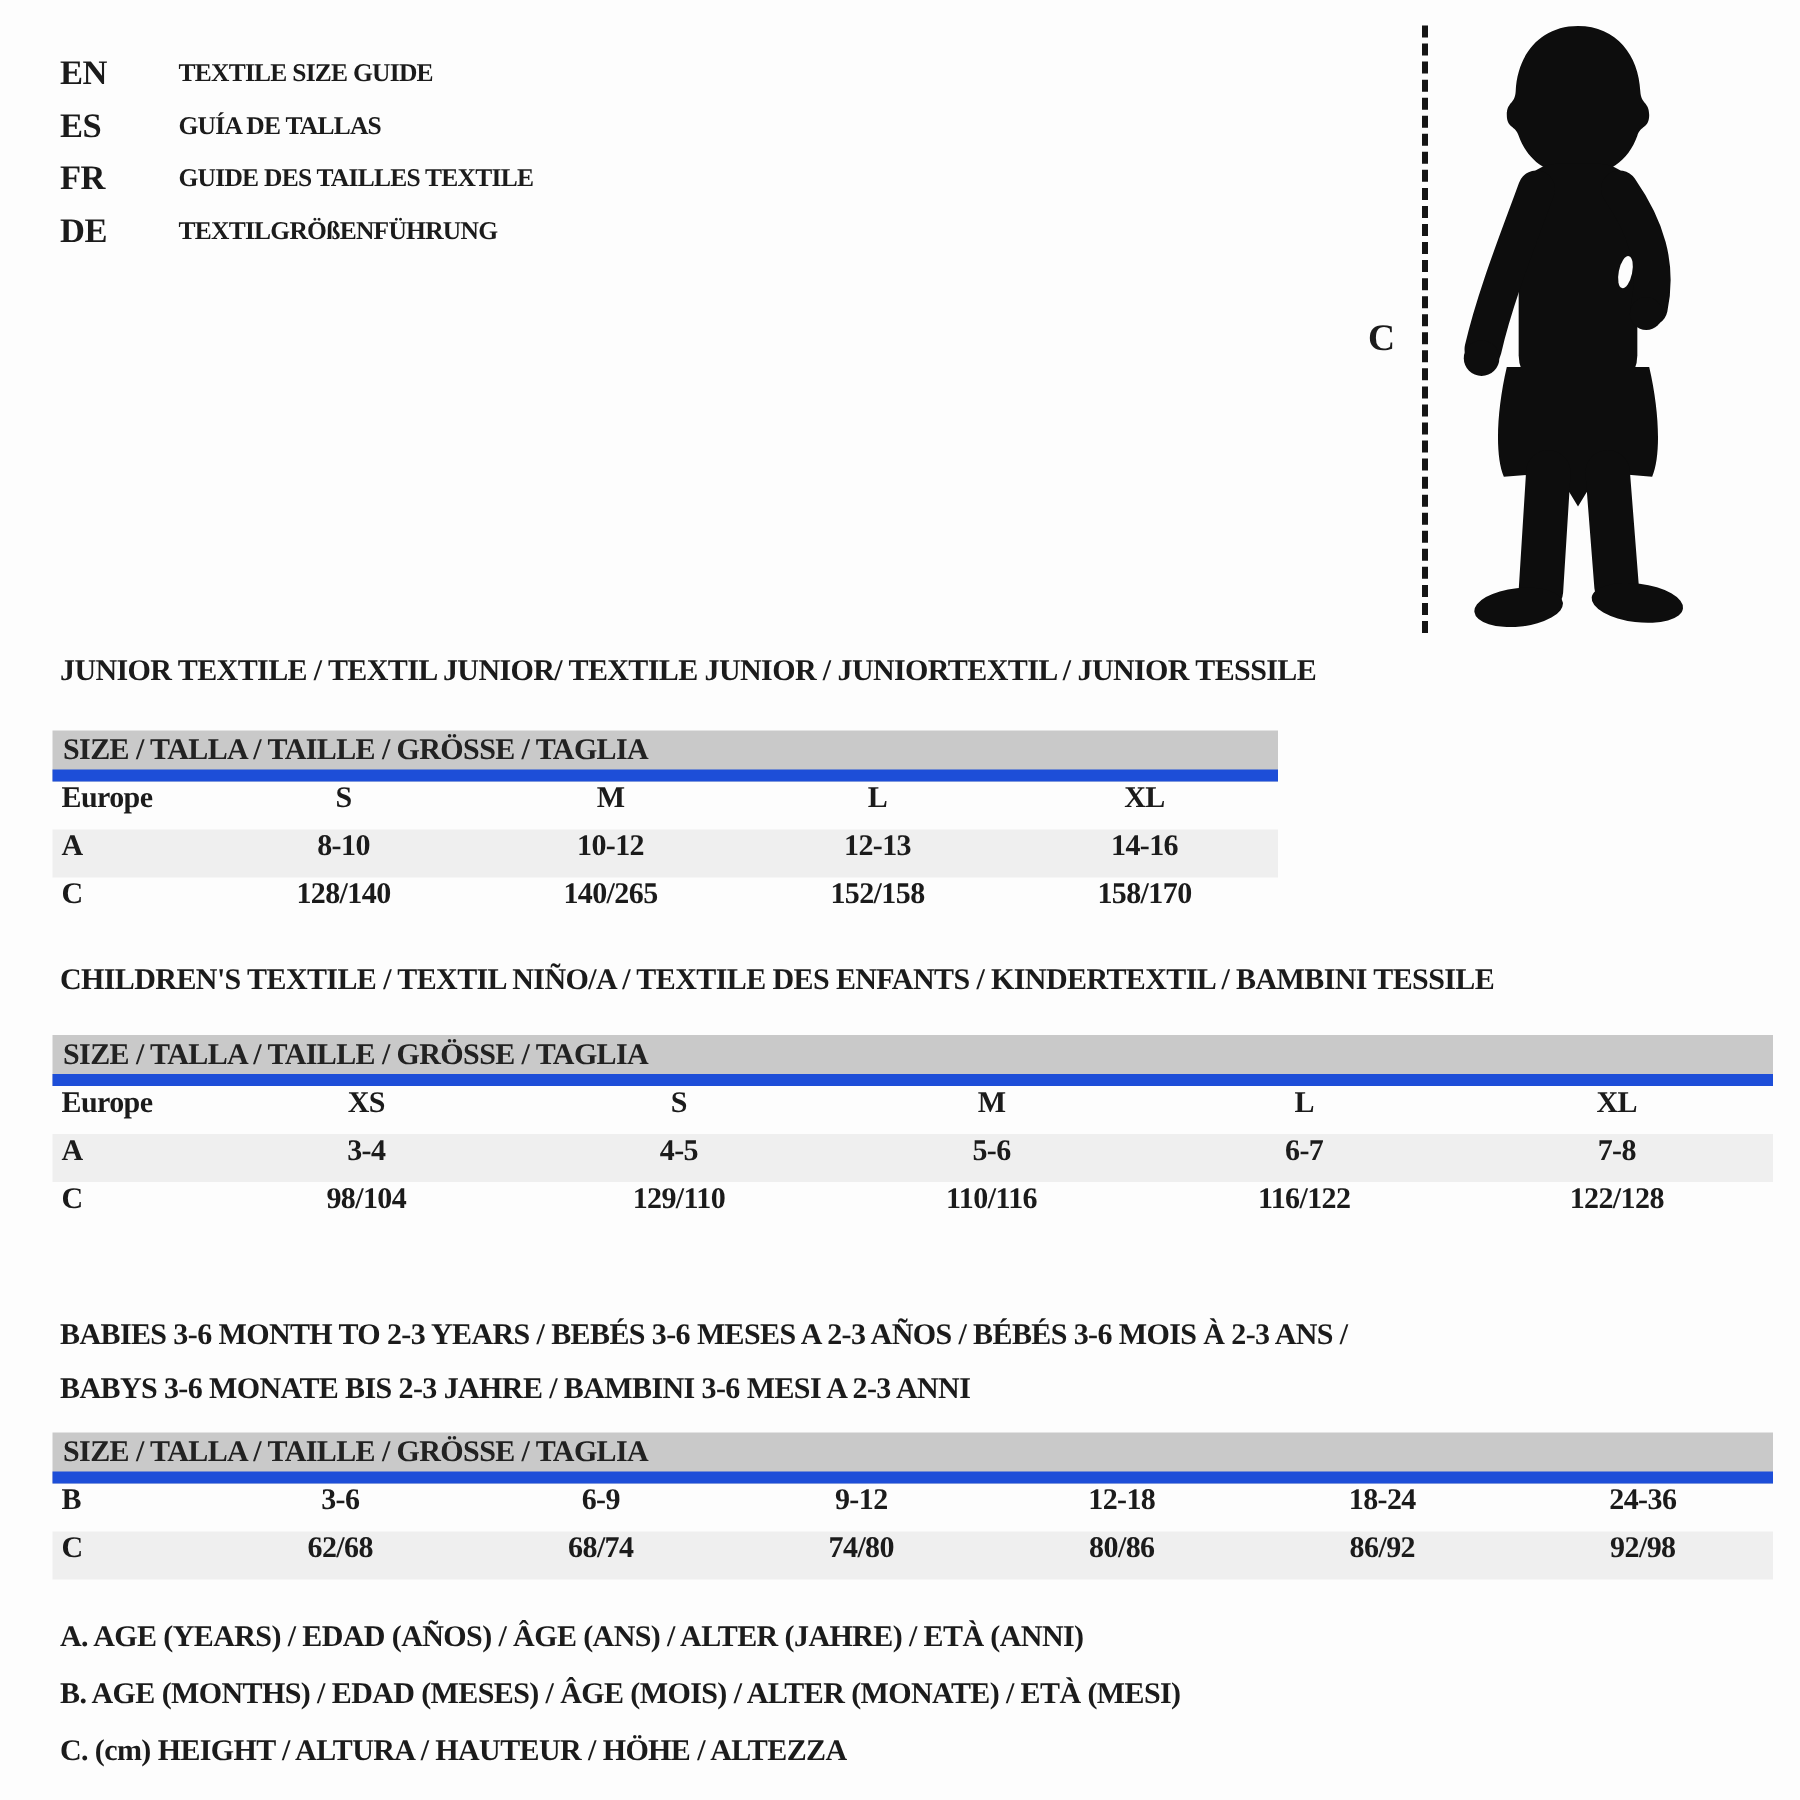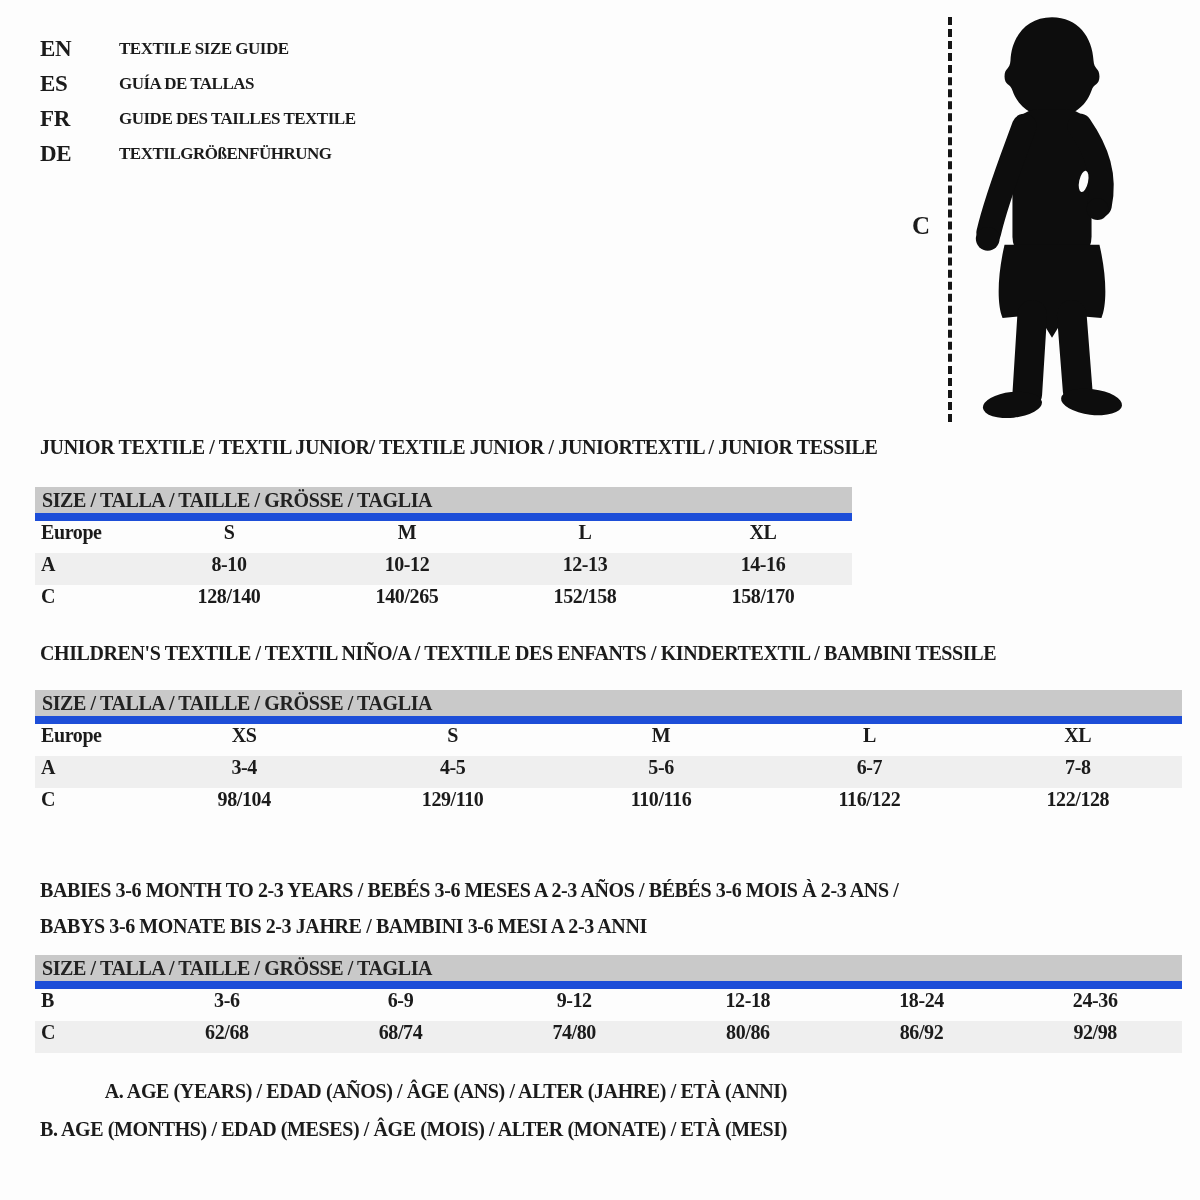--- a/index.html
+++ b/index.html
@@ -52,21 +52,21 @@
     padding-left: 7px;
     font-size: 20px; letter-spacing: -0.4px;
     color: #222222;
   }
   .trow { display: flex; height: 32px; font-size: 20px; }
   .trow.shaded { background: #efefef; }
   .tlabel { width: 105px; padding-left: 6px; box-sizing: border-box; letter-spacing: -0.4px; }
   .tcell { flex: 1; text-align: center; letter-spacing: -0.4px; }
 
   
-  .legend { position: absolute; left: 40px; top: 1072px; text-align: right; }
+  .legend { position: absolute; left: 40px; top: 1072px; }
   .legend-line { line-height: 38px; font-size: 20px; letter-spacing: -0.4px; white-space: nowrap; }
 </style>
 </head>
 <body>
 
 <div class="page">
 
   <div class="lang-block">
       <div class="lang-row">
         <span class="lang-code">EN</span>
@@ -205,15 +205,16 @@
           <span class="tcell">80/86</span>
           <span class="tcell">86/92</span>
           <span class="tcell">92/98</span>
         </div>
       </div>
   </section>
 
   <div class="legend">
       <div class="legend-line">A. AGE (YEARS) / EDAD (AÑOS) / ÂGE (ANS) / ALTER (JAHRE) / ETÀ (ANNI)</div>
       <div class="legend-line">B. AGE (MONTHS) / EDAD (MESES) / ÂGE (MOIS) / ALTER (MONATE) / ETÀ (MESI)</div>
+      <div class="legend-line">C. (cm) HEIGHT / ALTURA / HAUTEUR / HÖHE / ALTEZZA</div>
     </div>
 
 </div>
 
 </body></html>

